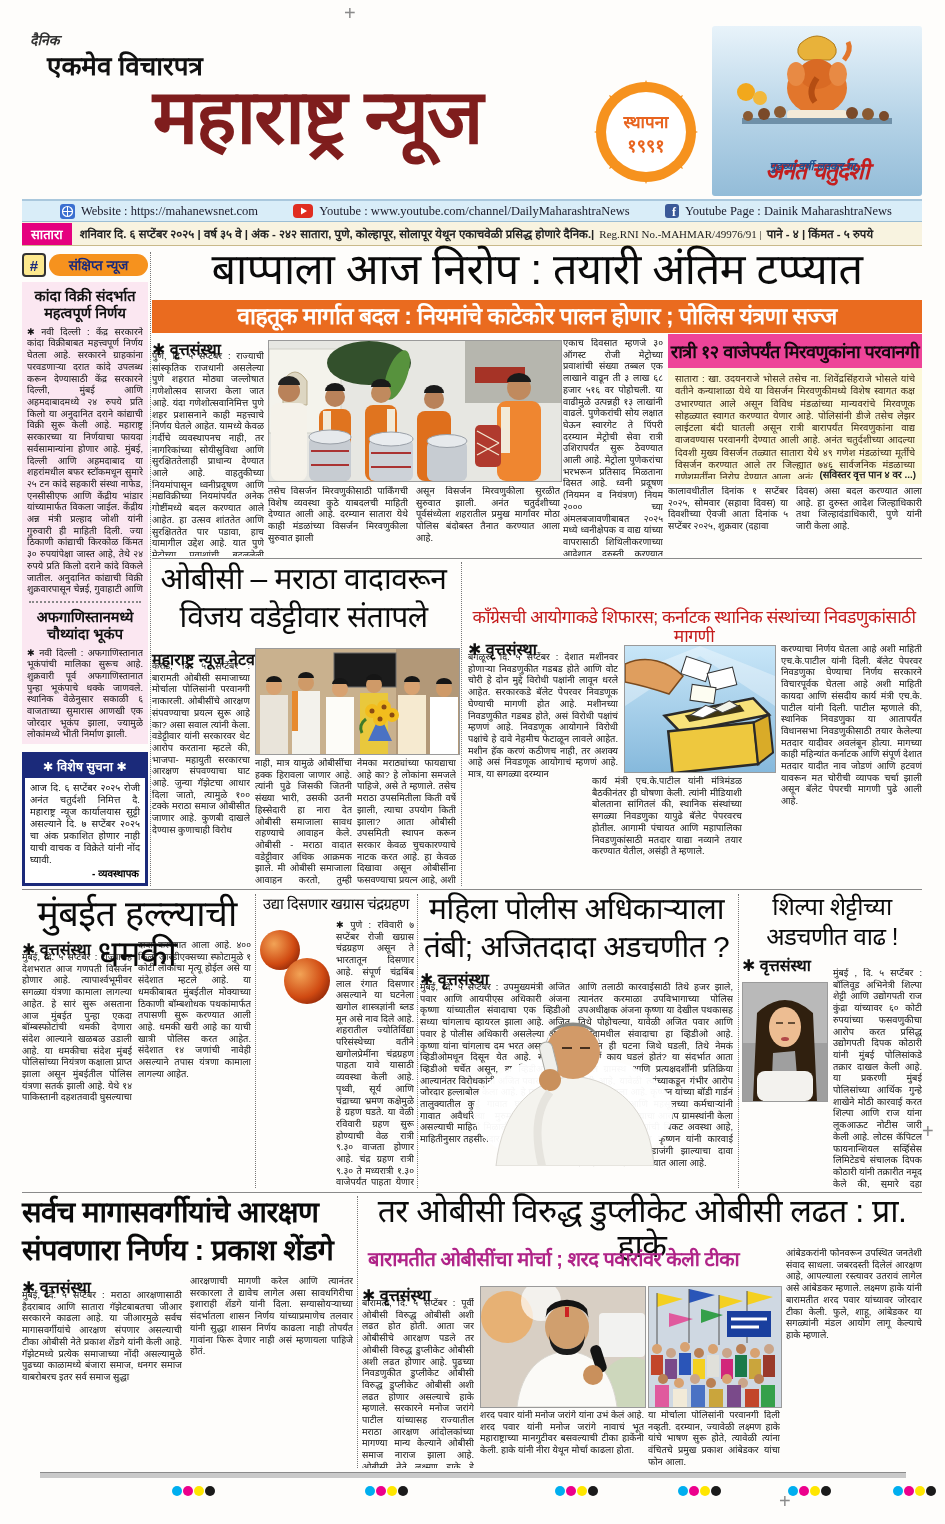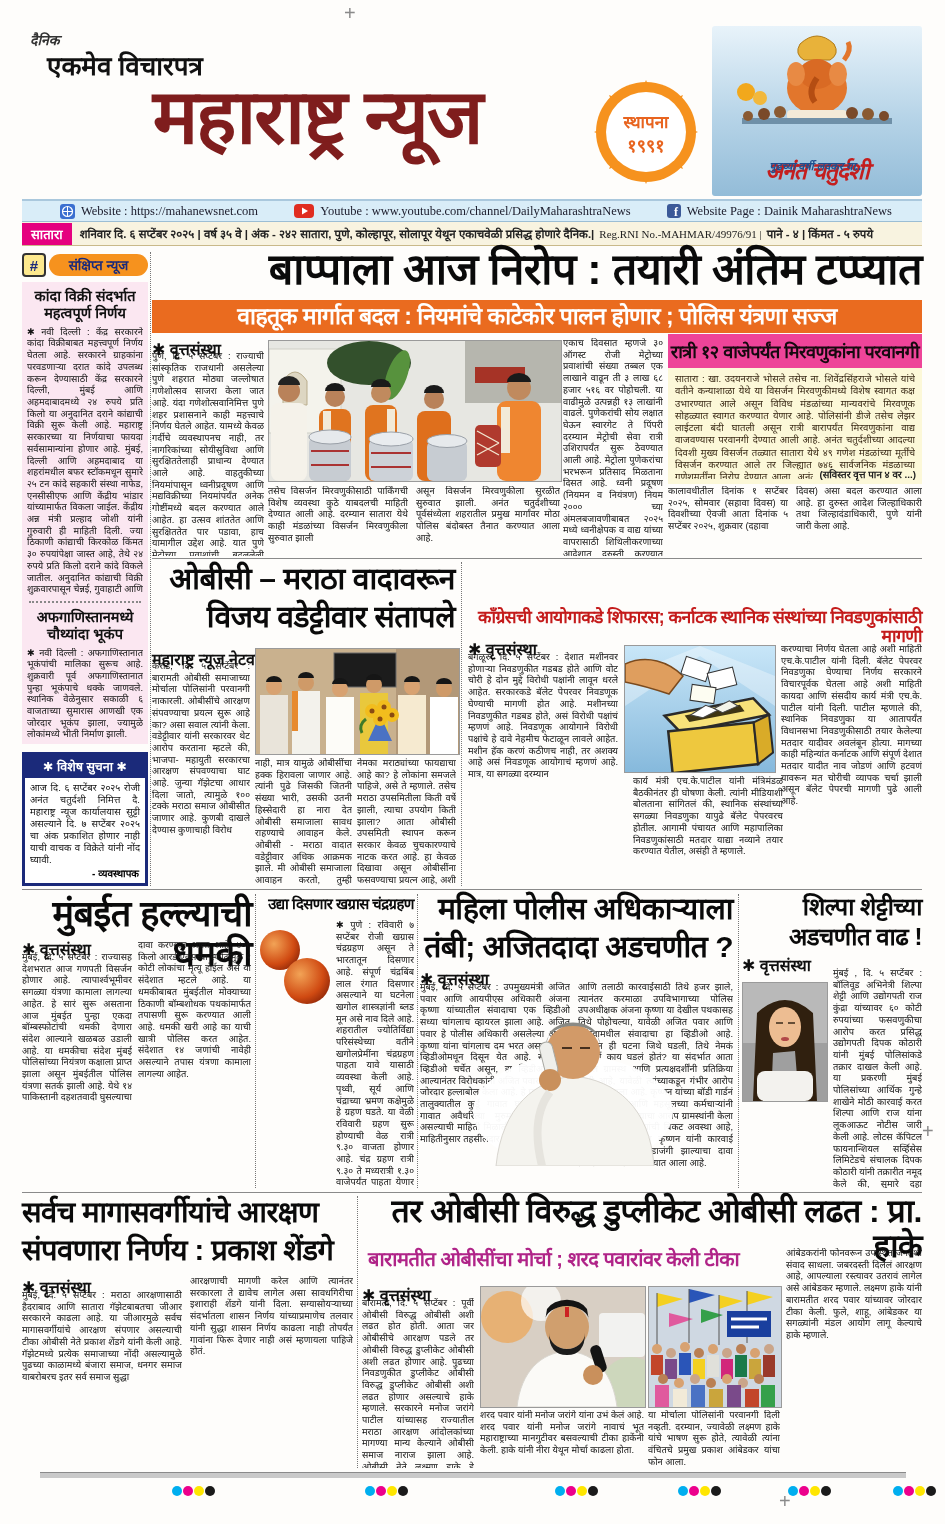--- a/index.html
+++ b/index.html
@@ -1,21 +1,21 @@
 <!DOCTYPE html>
 <html><head>
 <meta charset="utf-8">
 <style>
   html,body{margin:0;padding:0;background:#fff;}
   #page{position:relative;width:945px;height:1524px;background:#fefdfb;overflow:hidden;
         font-family:"Liberation Sans","DejaVu Sans",sans-serif;}
   .abs{position:absolute;}
   .jt{font-size:9.3px;line-height:1.26;text-align:justify;color:#141414;overflow:hidden;word-break:break-word;}
   .byl{font-size:16px;font-weight:bold;color:#101010;}
-  .hl{font-weight:bold;color:#0a0a0a;text-align:right;letter-spacing:-0.5px;line-height:1.1;}
+  .hl{font-weight:normal;color:#0a0a0a;text-align:center;letter-spacing:-0.5px;line-height:1.1;}
   .hll{font-weight:bold;color:#0a0a0a;letter-spacing:-0.5px;line-height:1.12;}
   .vsep{border-left:1px dotted #777;width:0;}
   .hsep{border-top:1px solid #8a8a8a;height:0;}
   .photo{border:1px solid #9a9a9a;overflow:hidden;background:#ddd;}
   .moon{border-radius:50%;position:absolute;background:radial-gradient(circle at 35% 35%,#f2a356,#d04a12 55%,#6e1503 95%);}
   .dotgroup{position:absolute;top:0;display:flex;}
   .dot{width:10px;height:10px;border-radius:50%;margin-right:1px;}
   .cross{position:absolute;color:#8a8a8a;font-size:20px;font-weight:400;}
   .boxbody{font-size:9.6px;line-height:1.28;text-align:justify;color:#3a2a16;overflow:hidden;}
 </style>
@@ -93,21 +93,21 @@
           <rect width="20" height="14" rx="4" fill="#e02d20"></rect>
           <polygon points="8,3.5 14,7 8,10.5" fill="#fff"></polygon>
         </svg>
       <span>Youtube : www.youtube.com/channel/DailyMaharashtraNews</span>
     </span>
     <span style="display:flex;align-items:center;gap:6px;">
       <svg width="14" height="14" viewBox="0 0 14 14">
           <rect width="14" height="14" rx="3" fill="#3b5998"></rect>
           <text x="9" y="12" text-anchor="middle" font-size="12" font-weight="bold" fill="#fff" font-family="Liberation Serif,serif">f</text>
         </svg>
-      <span>Website Page : Dainik MaharashtraNews</span>
+      <span>Youtube Page : Dainik MaharashtraNews</span>
     </span>
   </div>
 
   <div class="abs" style="left:22px;top:222px;width:900px;height:24px;background:#f8f3e0;border-bottom:1px solid #c9b98a;display:flex;align-items:center;box-sizing:border-box;">
     <span style="background:#e5007f;color:#fff;font-weight:bold;font-size:13px;padding:2px 9px;margin-right:8px;">सातारा</span>
     <span style="font-size:11.5px;font-weight:bold;color:#222;">शनिवार दि. ६ सप्टेंबर २०२५ | वर्ष ३५ वे | अंक - २४२ सातारा, पुणे, कोल्हापूर, सोलापूर येथून  एकाचवेळी प्रसिद्ध होणारे दैनिक.|</span>
     <span style="font-size:11px;color:#222;margin-left:5px;font-family:'Liberation Serif',serif;text-align:right;">Reg.RNI No.-MAHMAR/49976/91 |</span>
     <span style="font-size:11.5px;font-weight:bold;color:#222;margin-left:5px;">पाने - ४ | किंमत - ५ रुपये</span>
   </div>
 
@@ -268,21 +268,21 @@
       <g transform="rotate(-6 95 90)">
         <polygon points="42,64 132,56 146,74 56,82" fill="#f8e27a" stroke="#2a2a2a" stroke-width="2.5"></polygon>
         <polygon points="62,66 118,61 122,68 66,73" fill="#3e3413"></polygon>
         <rect x="44" y="80" width="86" height="42" fill="#eec83e" stroke="#2a2a2a" stroke-width="2.5"></rect>
         <polygon points="130,80 146,74 146,112 130,122" fill="#d9ab28" stroke="#2a2a2a" stroke-width="2"></polygon>
         <polygon points="68,66 84,58 96,64 80,70" fill="#ffffff" stroke="#444"></polygon>
         <polygon points="92,62 108,56 116,62 100,67" fill="#f4f4ea" stroke="#444"></polygon>
       </g>
     </svg>
   </div>
-  <div class="jt abs" style="left:633px;top:776px;width:150px;height:110px;">कार्य मंत्री एच.के.पाटील यांनी मंत्रिमंडळ बैठकीनंतर ही घोषणा केली. त्यांनी मीडियाशी बोलताना सांगितलं की, स्थानिक संस्थांच्या सगळ्या निवडणुका यापुढे बॅलेट पेपरवरच होतील. आगामी पंचायत आणि महापालिका निवडणुकांसाठी मतदार याद्या नव्याने तयार करण्यात येतील, असंही ते म्हणाले.</div>
+  <div class="jt abs" style="left:592px;top:776px;width:150px;height:110px;">कार्य मंत्री एच.के.पाटील यांनी मंत्रिमंडळ बैठकीनंतर ही घोषणा केली. त्यांनी मीडियाशी बोलताना सांगितलं की, स्थानिक संस्थांच्या सगळ्या निवडणुका यापुढे बॅलेट पेपरवरच होतील. आगामी पंचायत आणि महापालिका निवडणुकांसाठी मतदार याद्या नव्याने तयार करण्यात येतील, असंही ते म्हणाले.</div>
   <div class="jt abs" style="left:781px;top:644px;width:141px;height:242px;">करण्याचा निर्णय घेतला आहे अशी माहिती एच.के.पाटील यांनी दिली. बॅलेट पेपरवर निवडणुका घेण्याचा निर्णय सरकारने विचारपूर्वक घेतला आहे अशी माहिती कायदा आणि संसदीय कार्य मंत्री एच.के. पाटील यांनी दिली. पाटील म्हणाले की, स्थानिक निवडणुका या आतापर्यंत विधानसभा निवडणुकीसाठी तयार केलेल्या मतदार यादीवर अवलंबून होत्या. मागच्या काही महिन्यांत कर्नाटक आणि संपूर्ण देशात मतदार यादीत नाव जोडणं आणि हटवणं यावरून मत चोरीची व्यापक चर्चा झाली असून बॅलेट पेपरची मागणी पुढे आली आहे.</div>
 
   <div class="hsep abs" style="left:22px;top:889px;width:900px;"></div>
 
   <div class="hl abs" style="left:22px;top:894px;width:230px;font-size:36px;">मुंबईत हल्ल्याची धमकी</div>
   <div class="byl abs" style="left:22px;top:938px;">✱ वृत्तसंस्था</div>
   <div class="jt abs" style="left:22px;top:952px;width:110px;height:236px;">मुंबई, दि. ५ सप्टेंबर : राज्यासह देशभरात आज गणपती विसर्जन होणार आहे. त्यापार्श्वभूमीवर सगळ्या यंत्रणा कामाला लागल्या आहेत. हे सारं सुरू असताना आज मुंबईत पुन्हा एकदा बॉम्बस्फोटांची धमकी देणारा संदेश आल्याने खळबळ उडाली आहे. या धमकीचा संदेश मुंबई पोलिसांच्या नियंत्रण कक्षाला प्राप्त झाला असून मुंबईतील पोलिस यंत्रणा सतर्क झाली आहे. येथे १४ पाकिस्तानी दहशतवादी घुसल्याचा</div>
   <div class="jt abs" style="left:138px;top:940px;width:113px;height:248px;">दावा करण्यात आला आहे. ४०० किलो आरडीएक्सच्या स्फोटामुळे १ कोटी लोकांचा मृत्यू होईल असे या संदेशात म्हटले आहे. या धमकीबाबत मुंबईतील मोक्याच्या ठिकाणी बॉम्बशोधक पथकांमार्फत तपासणी सुरू करण्यात आली आहे. धमकी खरी आहे का याची खात्री पोलिस करत आहेत. संदेशात १४ जणांची नावेही असल्याने तपास यंत्रणा कामाला लागल्या आहेत.</div>
   <div class="vsep abs" style="left:255px;top:894px;height:294px;"></div>
 

